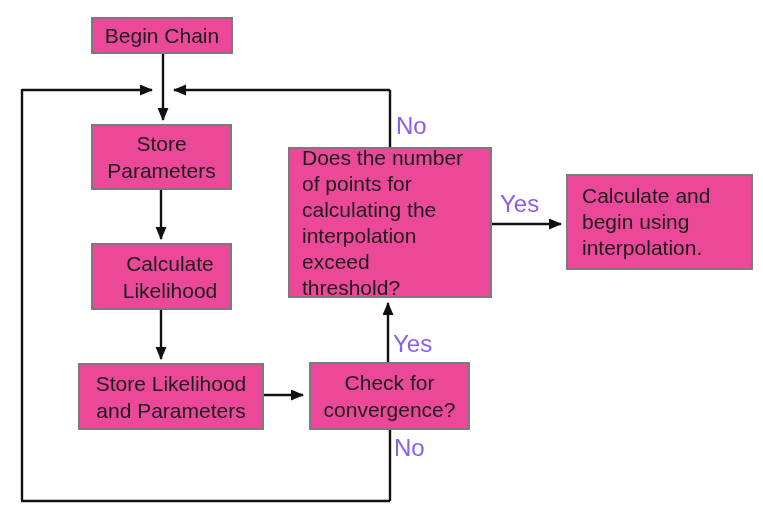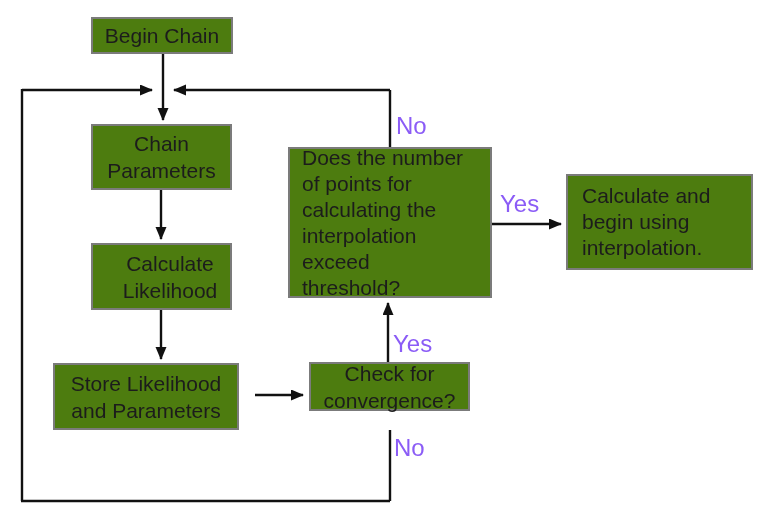--- a/index.html
+++ b/index.html
@@ -16,42 +16,42 @@
   }
 
   svg.connectors {
     position: absolute;
     left: 0; top: 0;
     width: 763px; height: 516px;
   }
 
   .node {
     position: absolute;
-    background: #4d7c0f;
+    background: #ec4899;
     border: 2px solid #7b7b7b;
     display: flex;
     align-items: center;
     justify-content: center;
     text-align: center;
     font-size: 21px;
     line-height: 26px;
     color: #1c1c1c;
     white-space: pre-line;
   }
 
   .node.align-left {
     justify-content: flex-start;
     text-align: left;
   }
 
   #begin-chain            { left: 91px;  top: 17px;  width: 142px; height: 37px; }
   #choose-parameters      { left: 91px;  top: 124px; width: 141px; height: 66px; line-height: 27px; }
   #calculate-likelihood   { left: 91px;  top: 243px; width: 141px; height: 67px; line-height: 27px; padding-left: 17px; }
-  #store-likelihood       { left: 53px;  top: 363px; width: 186px; height: 67px; line-height: 27px; }
-  #check-convergence      { left: 309px; top: 362px; width: 161px; height: 49px; line-height: 27px; }
+  #store-likelihood       { left: 78px;  top: 363px; width: 186px; height: 67px; line-height: 27px; }
+  #check-convergence      { left: 309px; top: 362px; width: 161px; height: 68px; line-height: 27px; }
   #interpolation-decision { left: 288px; top: 147px; width: 204px; height: 151px; padding-left: 12px; padding-right: 18px; }
   #calculate-interpolation{ left: 566px; top: 174px; width: 187px; height: 96px; padding-left: 14px; padding-right: 16px; }
 
   .edge-label {
     position: absolute;
     font-size: 24px;
     line-height: 26px;
     color: #8b5cf6;
   }
   #label-decision-no    { left: 396px; top: 113px; }
@@ -95,21 +95,21 @@
       <line x1="255" y1="395" x2="303" y2="395" marker-end="url(#arrow)"></line>
 
       <line x1="388" y1="362" x2="388" y2="303" marker-end="url(#arrow)"></line>
 
       <line x1="492" y1="224" x2="561" y2="224" marker-end="url(#arrow)"></line>
     </g>
   </svg>
 
   <div class="node" id="begin-chain">Begin Chain</div>
 
-  <div class="node" id="choose-parameters">Chain
+  <div class="node" id="choose-parameters">Store
 Parameters</div>
 
   <div class="node" id="calculate-likelihood">Calculate
 Likelihood</div>
 
   <div class="node" id="store-likelihood">Store Likelihood
 and Parameters</div>
 
   <div class="node" id="check-convergence">Check for
 convergence?</div>

